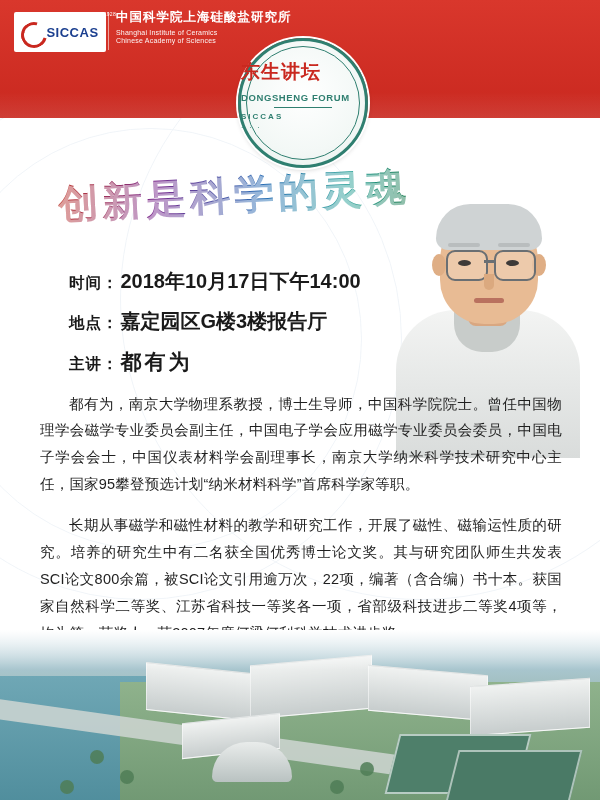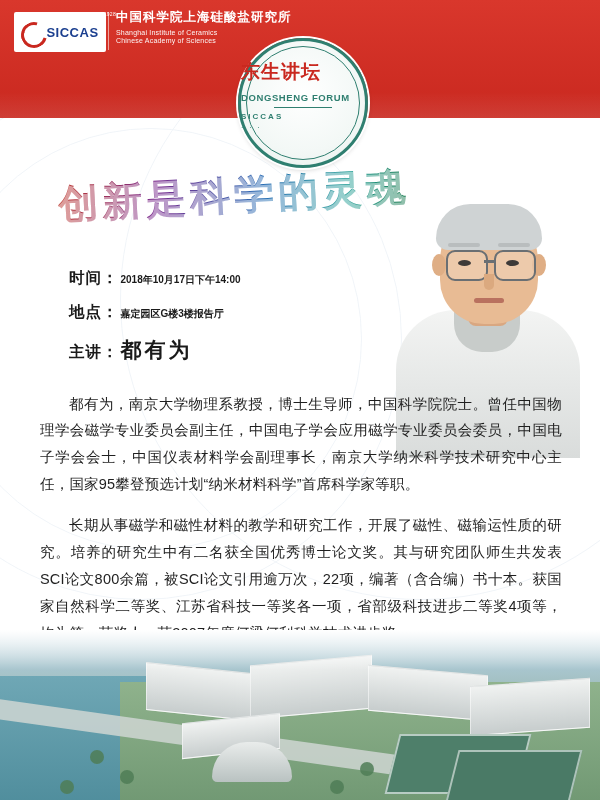--- a/index.html
+++ b/index.html
@@ -161,21 +161,21 @@
   .p-eye-r{position:absolute;left:114px;top:66px;width:13px;height:6px;background:#3d3a38;border-radius:50%;}
   .p-nose{position:absolute;left:92px;top:80px;width:10px;height:16px;background:#dba97f;border-radius:0 0 6px 6px;}
   .p-mouth{position:absolute;left:82px;top:104px;width:30px;height:5px;background:#b9715f;border-radius:4px;}
 
   
   .info{
     position:absolute;left:44px;top:150px;width:330px;color:#1a1a1a;margin-left:25px;
   }
   .info-row{display:flex;align-items:baseline;margin-bottom:13px;}
   .info-label{font-size:15.5px;font-weight:bold;letter-spacing:1px;white-space:nowrap;}
-  .info-val{font-size:10px;font-weight:bold;margin-left:2px;}
+  .info-val{font-size:20px;font-weight:bold;margin-left:2px;}
   .info-row.speaker .info-val{
     font-size:21px;font-family:"DejaVu Serif","Liberation Serif",serif;letter-spacing:3px;
   }
 
   
   .paras{
     position:absolute;left:40px;top:258px;width:522px;
     color:#1f1f1f;
   }
   .para{

